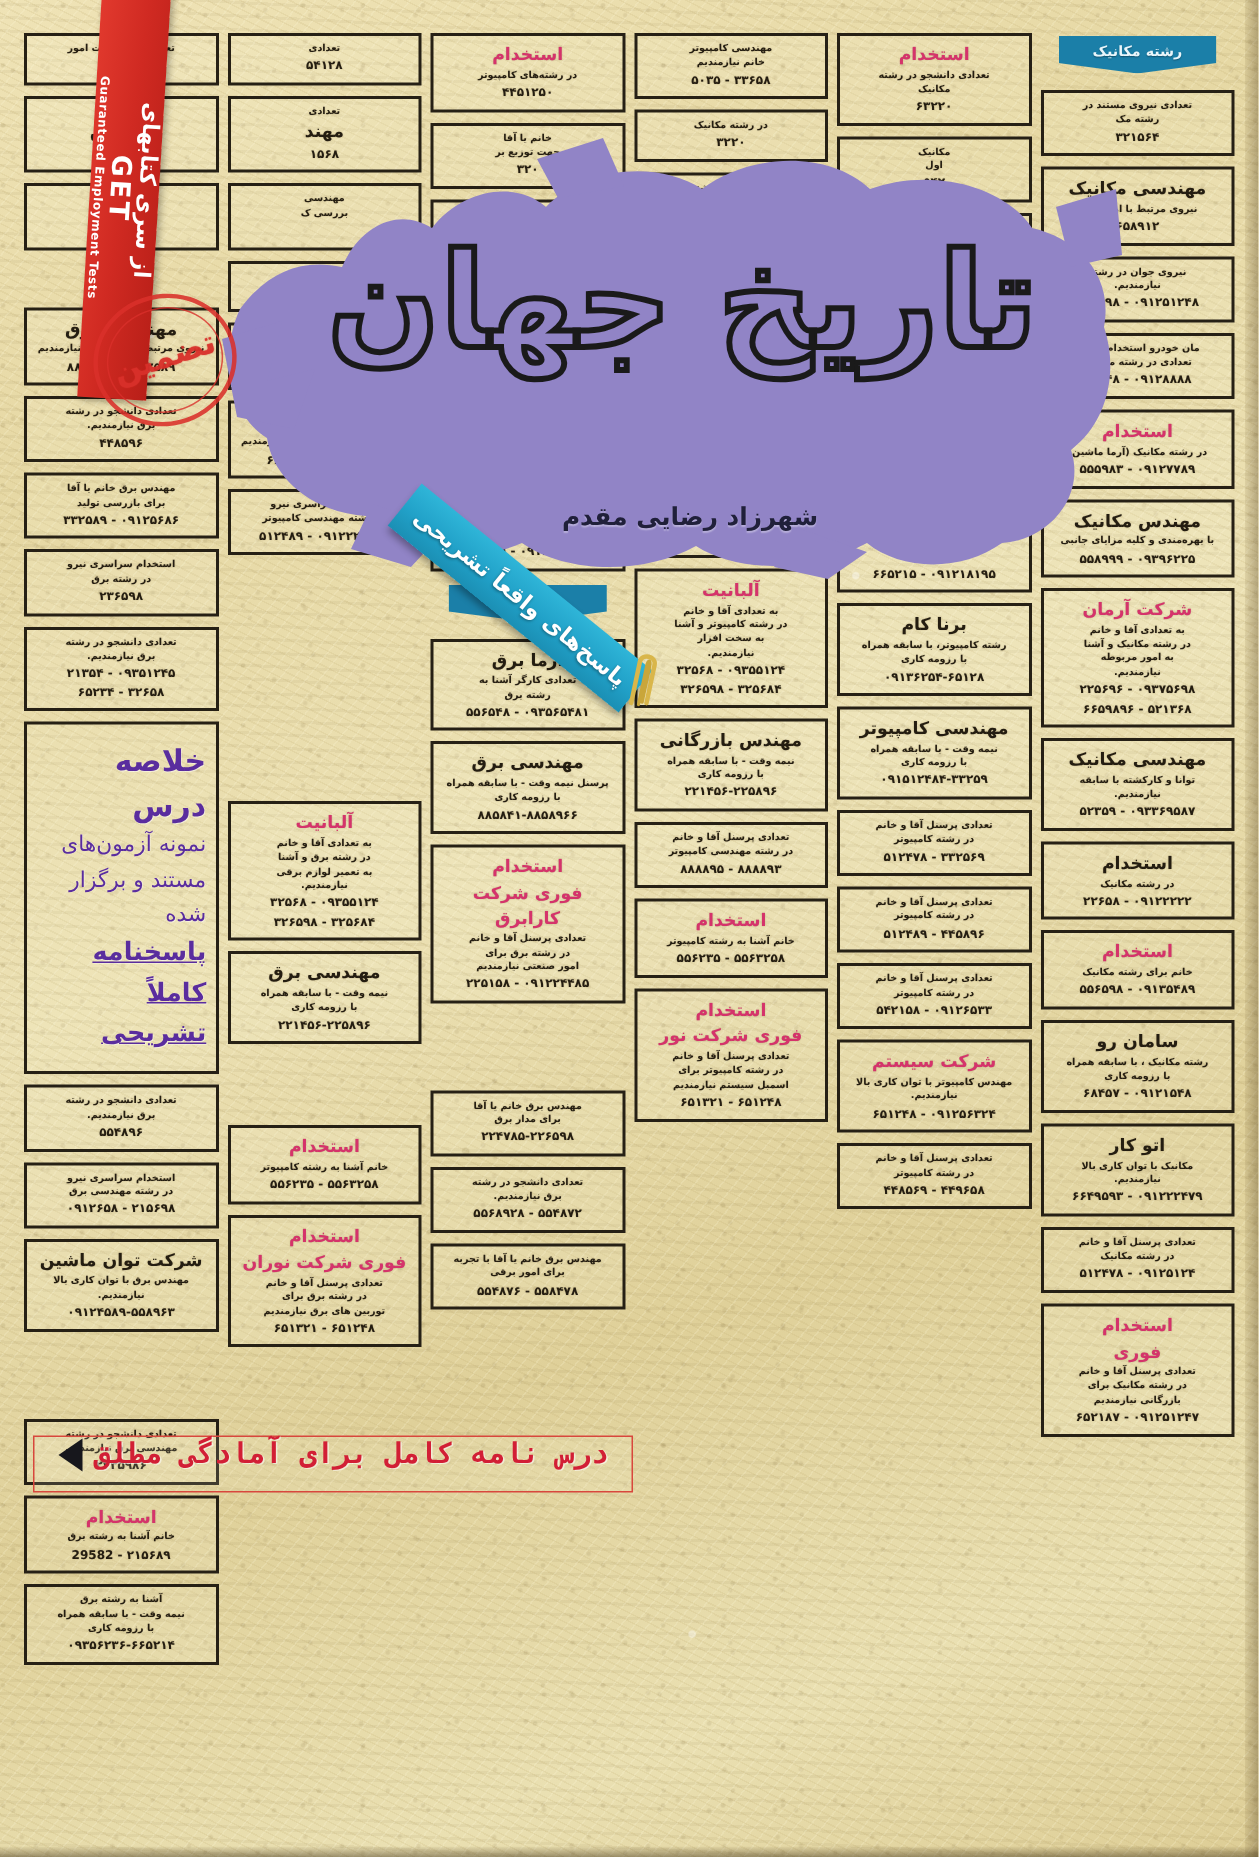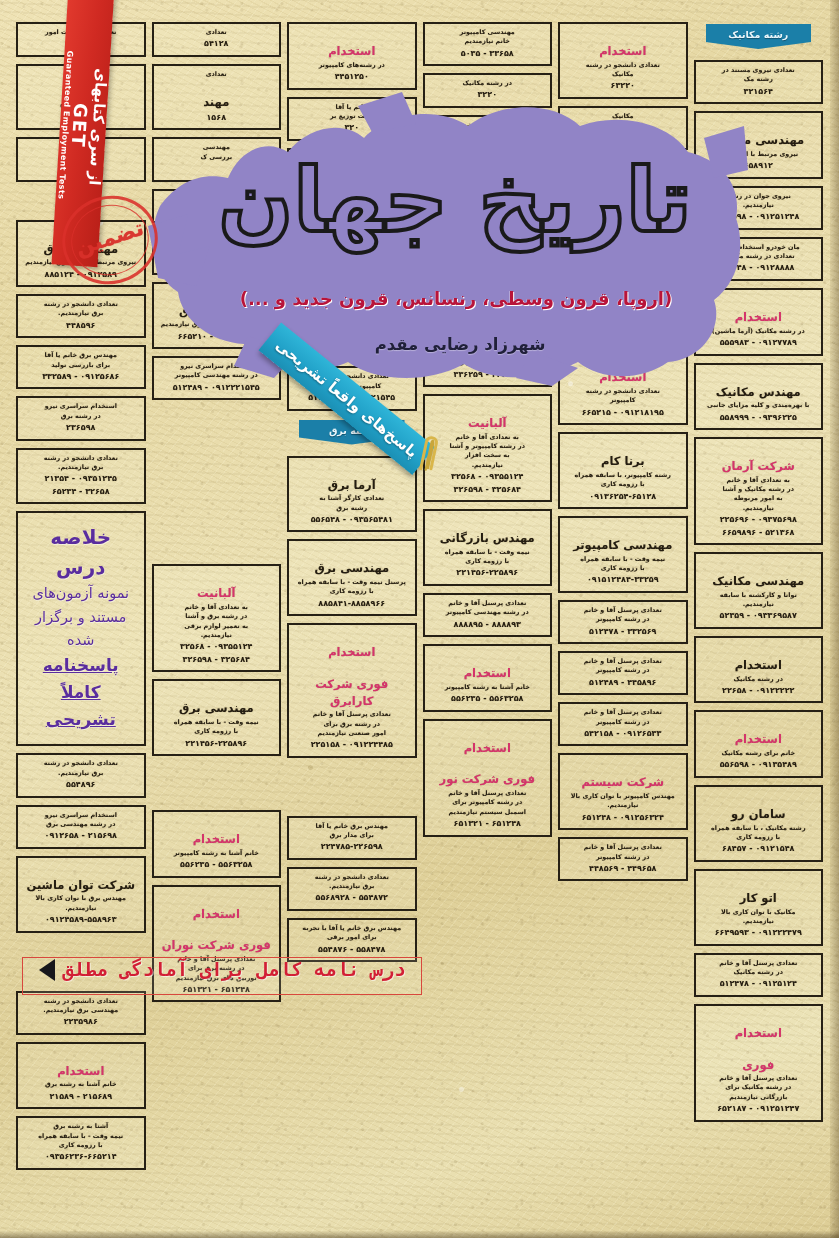--- a/index.html
+++ b/index.html
@@ -40,21 +40,21 @@
   
   #ads{position:absolute;inset:0;display:flex;flex-direction:row;padding:22px 16px 18px;box-sizing:border-box;gap:6px;}
   .col{display:flex;flex-direction:column;gap:7px;flex:1 1 0;min-width:0;}
   .ad{
     border:2px solid #262015;background:rgba(255,252,228,.13);
     padding:4px 4px 5px;box-sizing:border-box;
     text-align:center;color:#241d11;line-height:1.45;
     font-size:7.4px;font-weight:bold;letter-spacing:.1px;
     text-shadow:0 0 1px rgba(120,100,60,.45);
   }
-  .ad .hl{display:block;font-size:11.5px;color:#c0264a;margin-bottom:1px;letter-spacing:.2px;margin-top:15px;}
+  .ad .hl{display:block;font-size:11.5px;color:#c0264a;margin-bottom:1px;letter-spacing:.2px;}
   .ad .hl.blk{color:#241d11;}
   .ad .tiny{display:block;font-size:6.4px;font-weight:bold;}
   .ad .num{display:block;font-size:8px;letter-spacing:.2px;margin-top:1px;}
   .ad.emp-pink .hl{color:#d5336b;}
 
   
   .tag{
     background:#1b7fa8;color:#e9f6fb;text-align:center;
     font-size:9.5px;font-weight:bold;padding:5px 2px 9px;margin:2px 12px 4px;
     clip-path:polygon(0 0,100% 0,100% 72%,50% 100%,0 72%);
@@ -130,21 +130,21 @@
   #stamp .ring2{position:absolute;inset:9px;border:1.5px solid #d9302a;border-radius:50%;opacity:.8;}
   #stamp .word{
     position:absolute;left:-4px;top:30px;width:104px;text-align:center;
     color:#d9302a;font-size:21px;font-weight:bold;opacity:.95;
     transform:rotate(-4deg);text-shadow:0 0 1px #d9302a;
   }
 
   
   .promo{
     border:2px solid #262015;background:rgba(255,252,228,.1);
-    padding:9px 6px 11px;text-align:center;
+    padding:9px 6px 11px;
   }
   .promo .l1{color:#5a2d9e;font-size:20px;font-weight:bold;line-height:1.5;text-shadow:.5px .5px 0 rgba(255,255,255,.5);}
   .promo .l2{color:#5a2d9e;font-size:14.5px;font-weight:normal;line-height:1.6;text-shadow:.5px .5px 0 rgba(255,255,255,.5);}
   .promo .l3{color:#5a2d9e;font-size:17px;font-weight:bold;line-height:1.6;text-shadow:.5px .5px 0 rgba(255,255,255,.5);text-decoration:underline;}
 
   
   .redbanner{
     border:1.5px solid #d8473c;background:rgba(255,252,228,.12);
     display:flex;align-items:center;justify-content:center;gap:8px;
     padding:5px 8px 18px;
@@ -535,21 +535,21 @@
         <span class="num">۰۹۱۲۴۵۸۹-۵۵۸۹۶۳</span>
       </div>
     <div style="height:44px"></div>
     <div class="ad">
         <span class="tiny">تعدادی دانشجو در رشته<br>مهندسی برق نیازمندیم.</span>
         <span class="num">۲۲۳۵۹۸۶</span>
       </div>
     <div class="ad emp-pink">
         <span class="hl">استخدام</span>
         <span class="tiny">خانم آشنا به رشته برق</span>
-        <span class="num">۲۱۵۶۸۹ - ۲۱۵۸۹</span>
+        <span class="num">۲۱۵۶۸۹ - 29582</span>
       </div>
     <div class="ad">
         <span class="tiny">آشنا به رشته برق<br>نیمه وقت - با سابقه همراه<br>با رزومه کاری</span>
         <span class="num">۰۹۳۵۶۲۳۶-۶۶۵۲۱۴</span>
       </div>
   </div>
 </div>
 
 <div class="redbanner" style="position:absolute;left:22px;top:957px;width:400px;height:38px;box-sizing:border-box;">
   <span class="txt">درس نامه کامل برای آمادگی مطلق</span>
@@ -567,21 +567,20 @@
     <path fill="#9184c6" d="M0,140 L40,128 L30,168 L62,160 L48,200 L10,192 Z"></path>
     <path fill="#9184c6" d="M556,52 L596,40 L600,84 L566,92 Z"></path>
     <path fill="#9184c6" d="M100,250 L150,266 L126,292 L86,280 Z"></path>
     <path fill="#9184c6" d="M384,266 L430,282 L404,300 L368,292 Z"></path>
     <path fill="#9184c6" d="M210,20 L254,6 L268,38 L224,46 Z"></path>
   </svg>
 </div>
 
 <div id="titleblock">
   <div id="maintitle">تاریخ جهان</div>
-  <div id="subtitle">(اروپا، قرون وسطی، رنسانس، قرون جدید و ...)</div>
   <div id="author">شهرزاد رضایی مقدم</div>
 </div>
 
 <div id="ribbon">پاسخ‌های واقعاً تشریحی</div>
 <svg id="clip" viewBox="0 0 22 48">
   <path d="M6 40 L6 12 C6 6 16 6 16 12 L16 38" fill="none" stroke="#d9b64a" stroke-width="3" stroke-linecap="round"></path>
   <path d="M11 40 L11 14 C11 9 13 9 13 14 L13 38" fill="none" stroke="#c9a63a" stroke-width="2.2" stroke-linecap="round"></path>
 </svg>
 
 <div id="getband">

